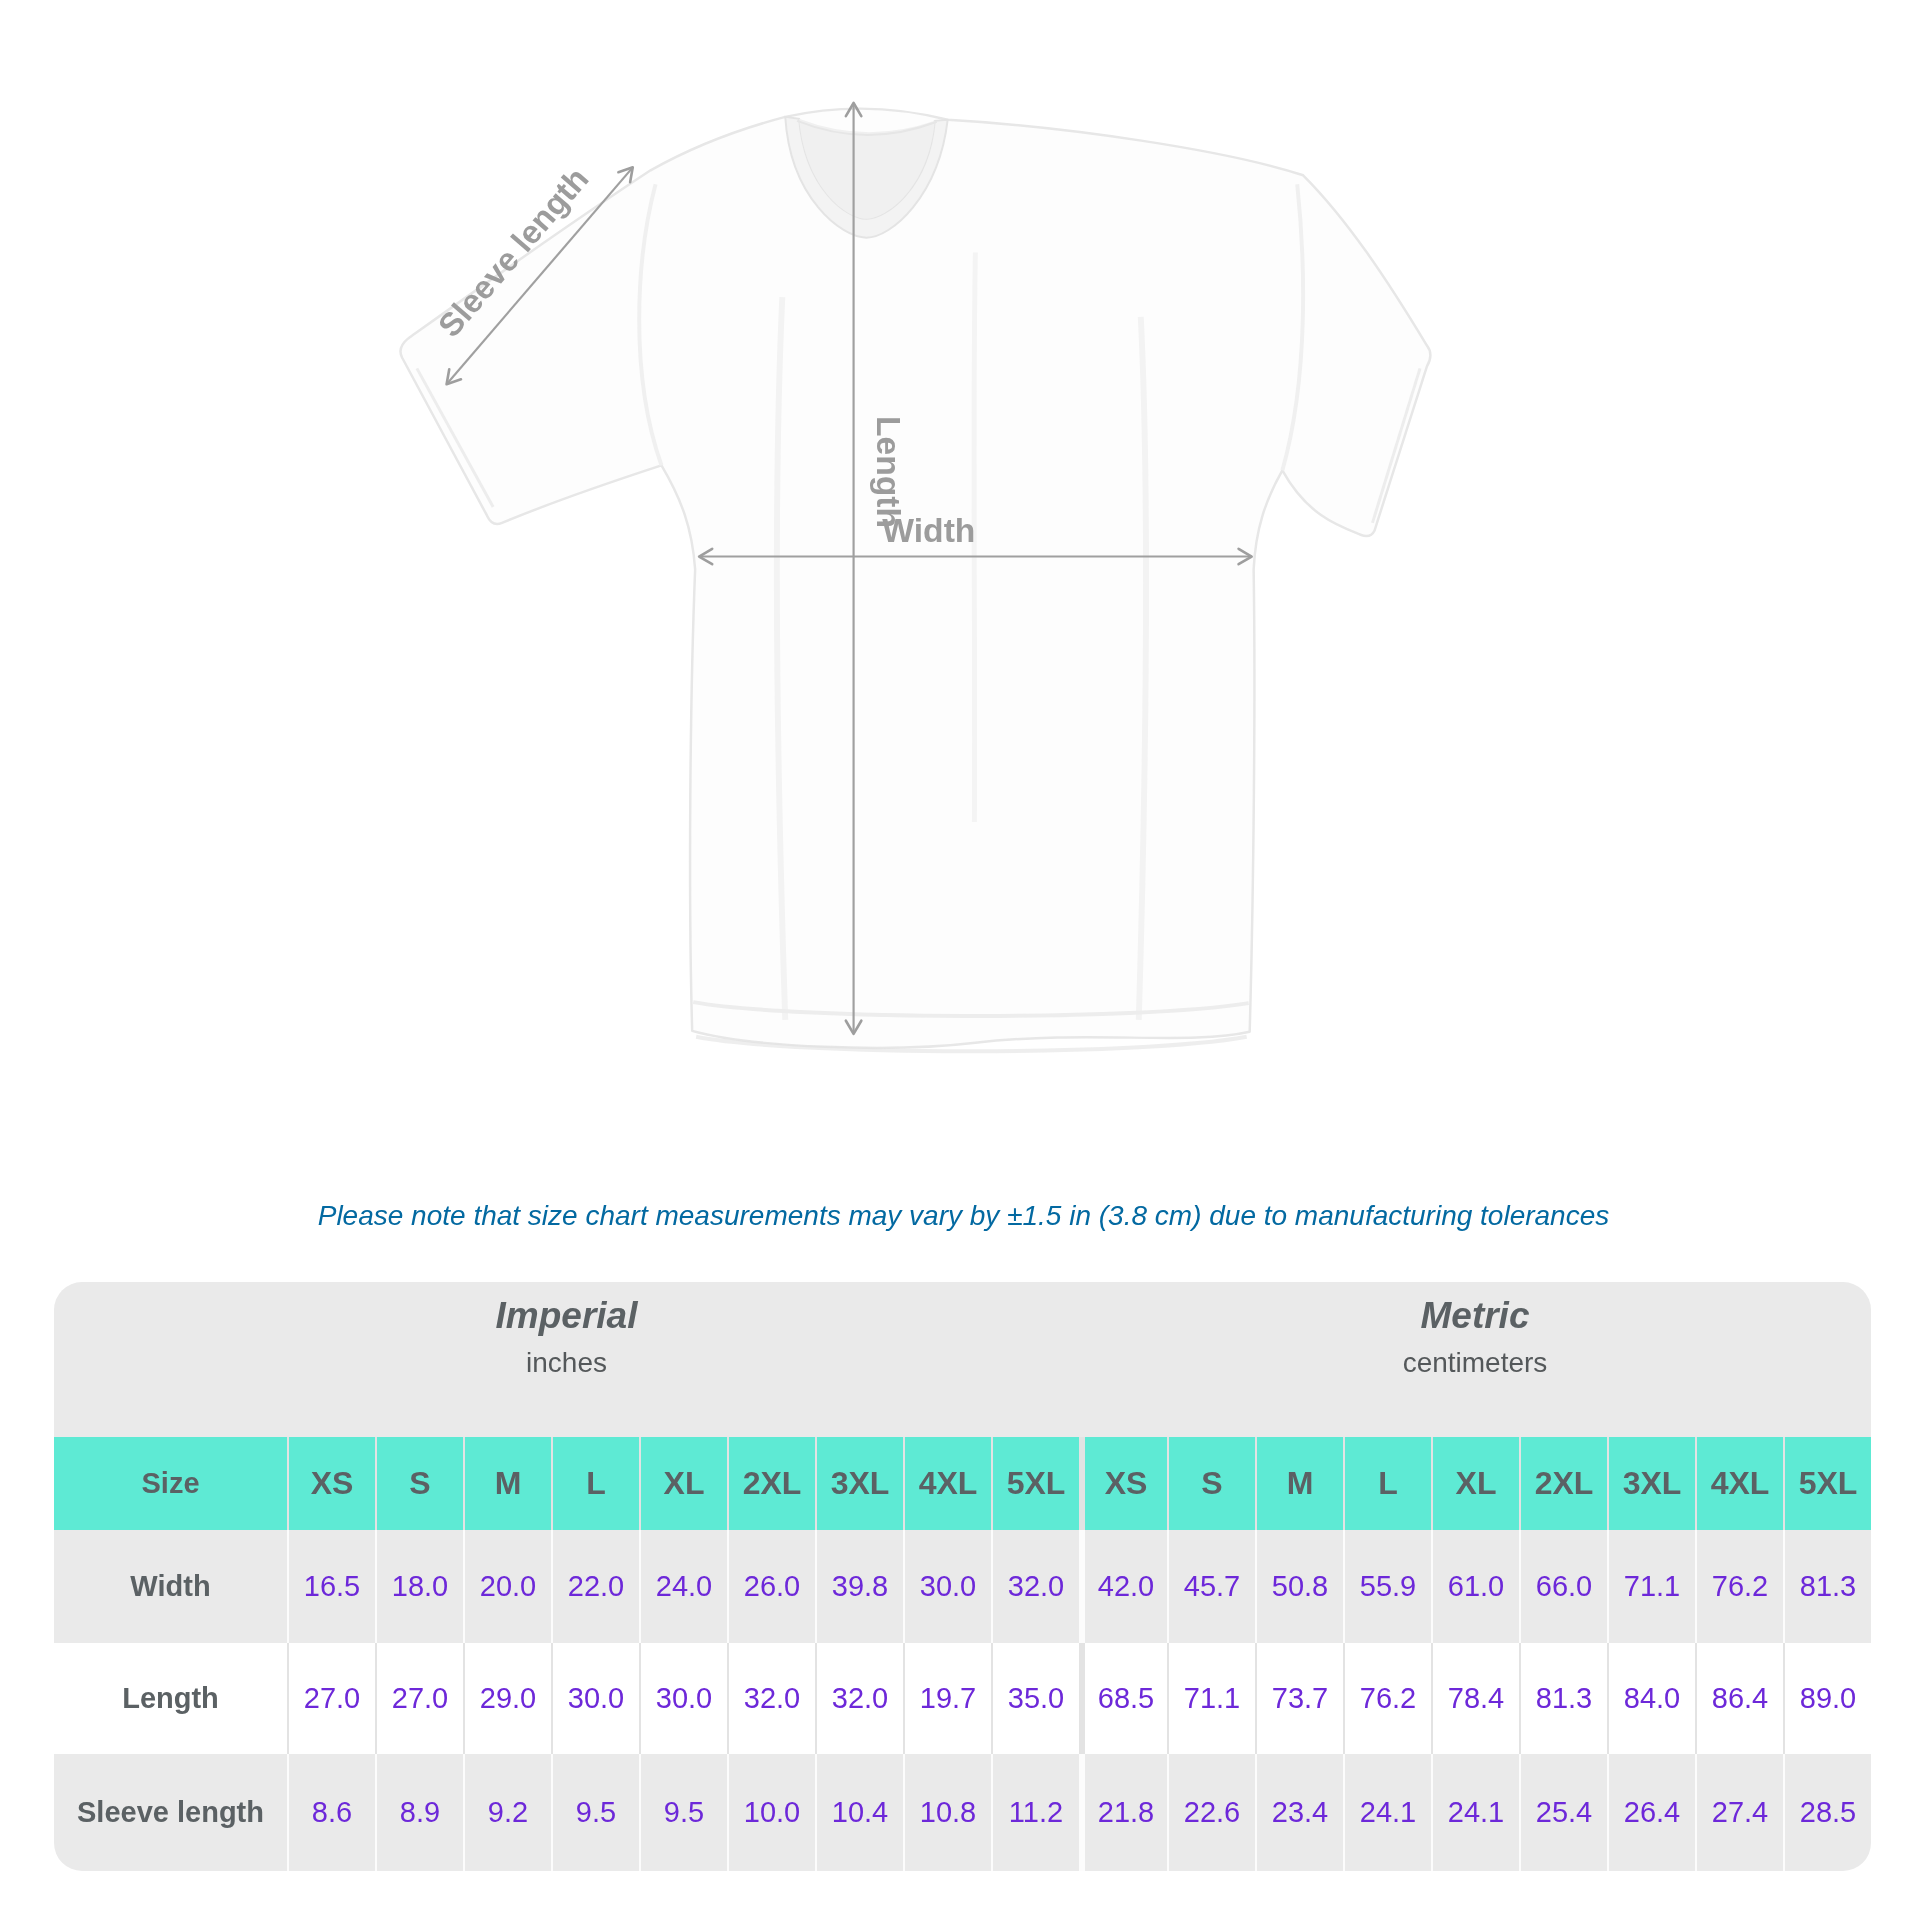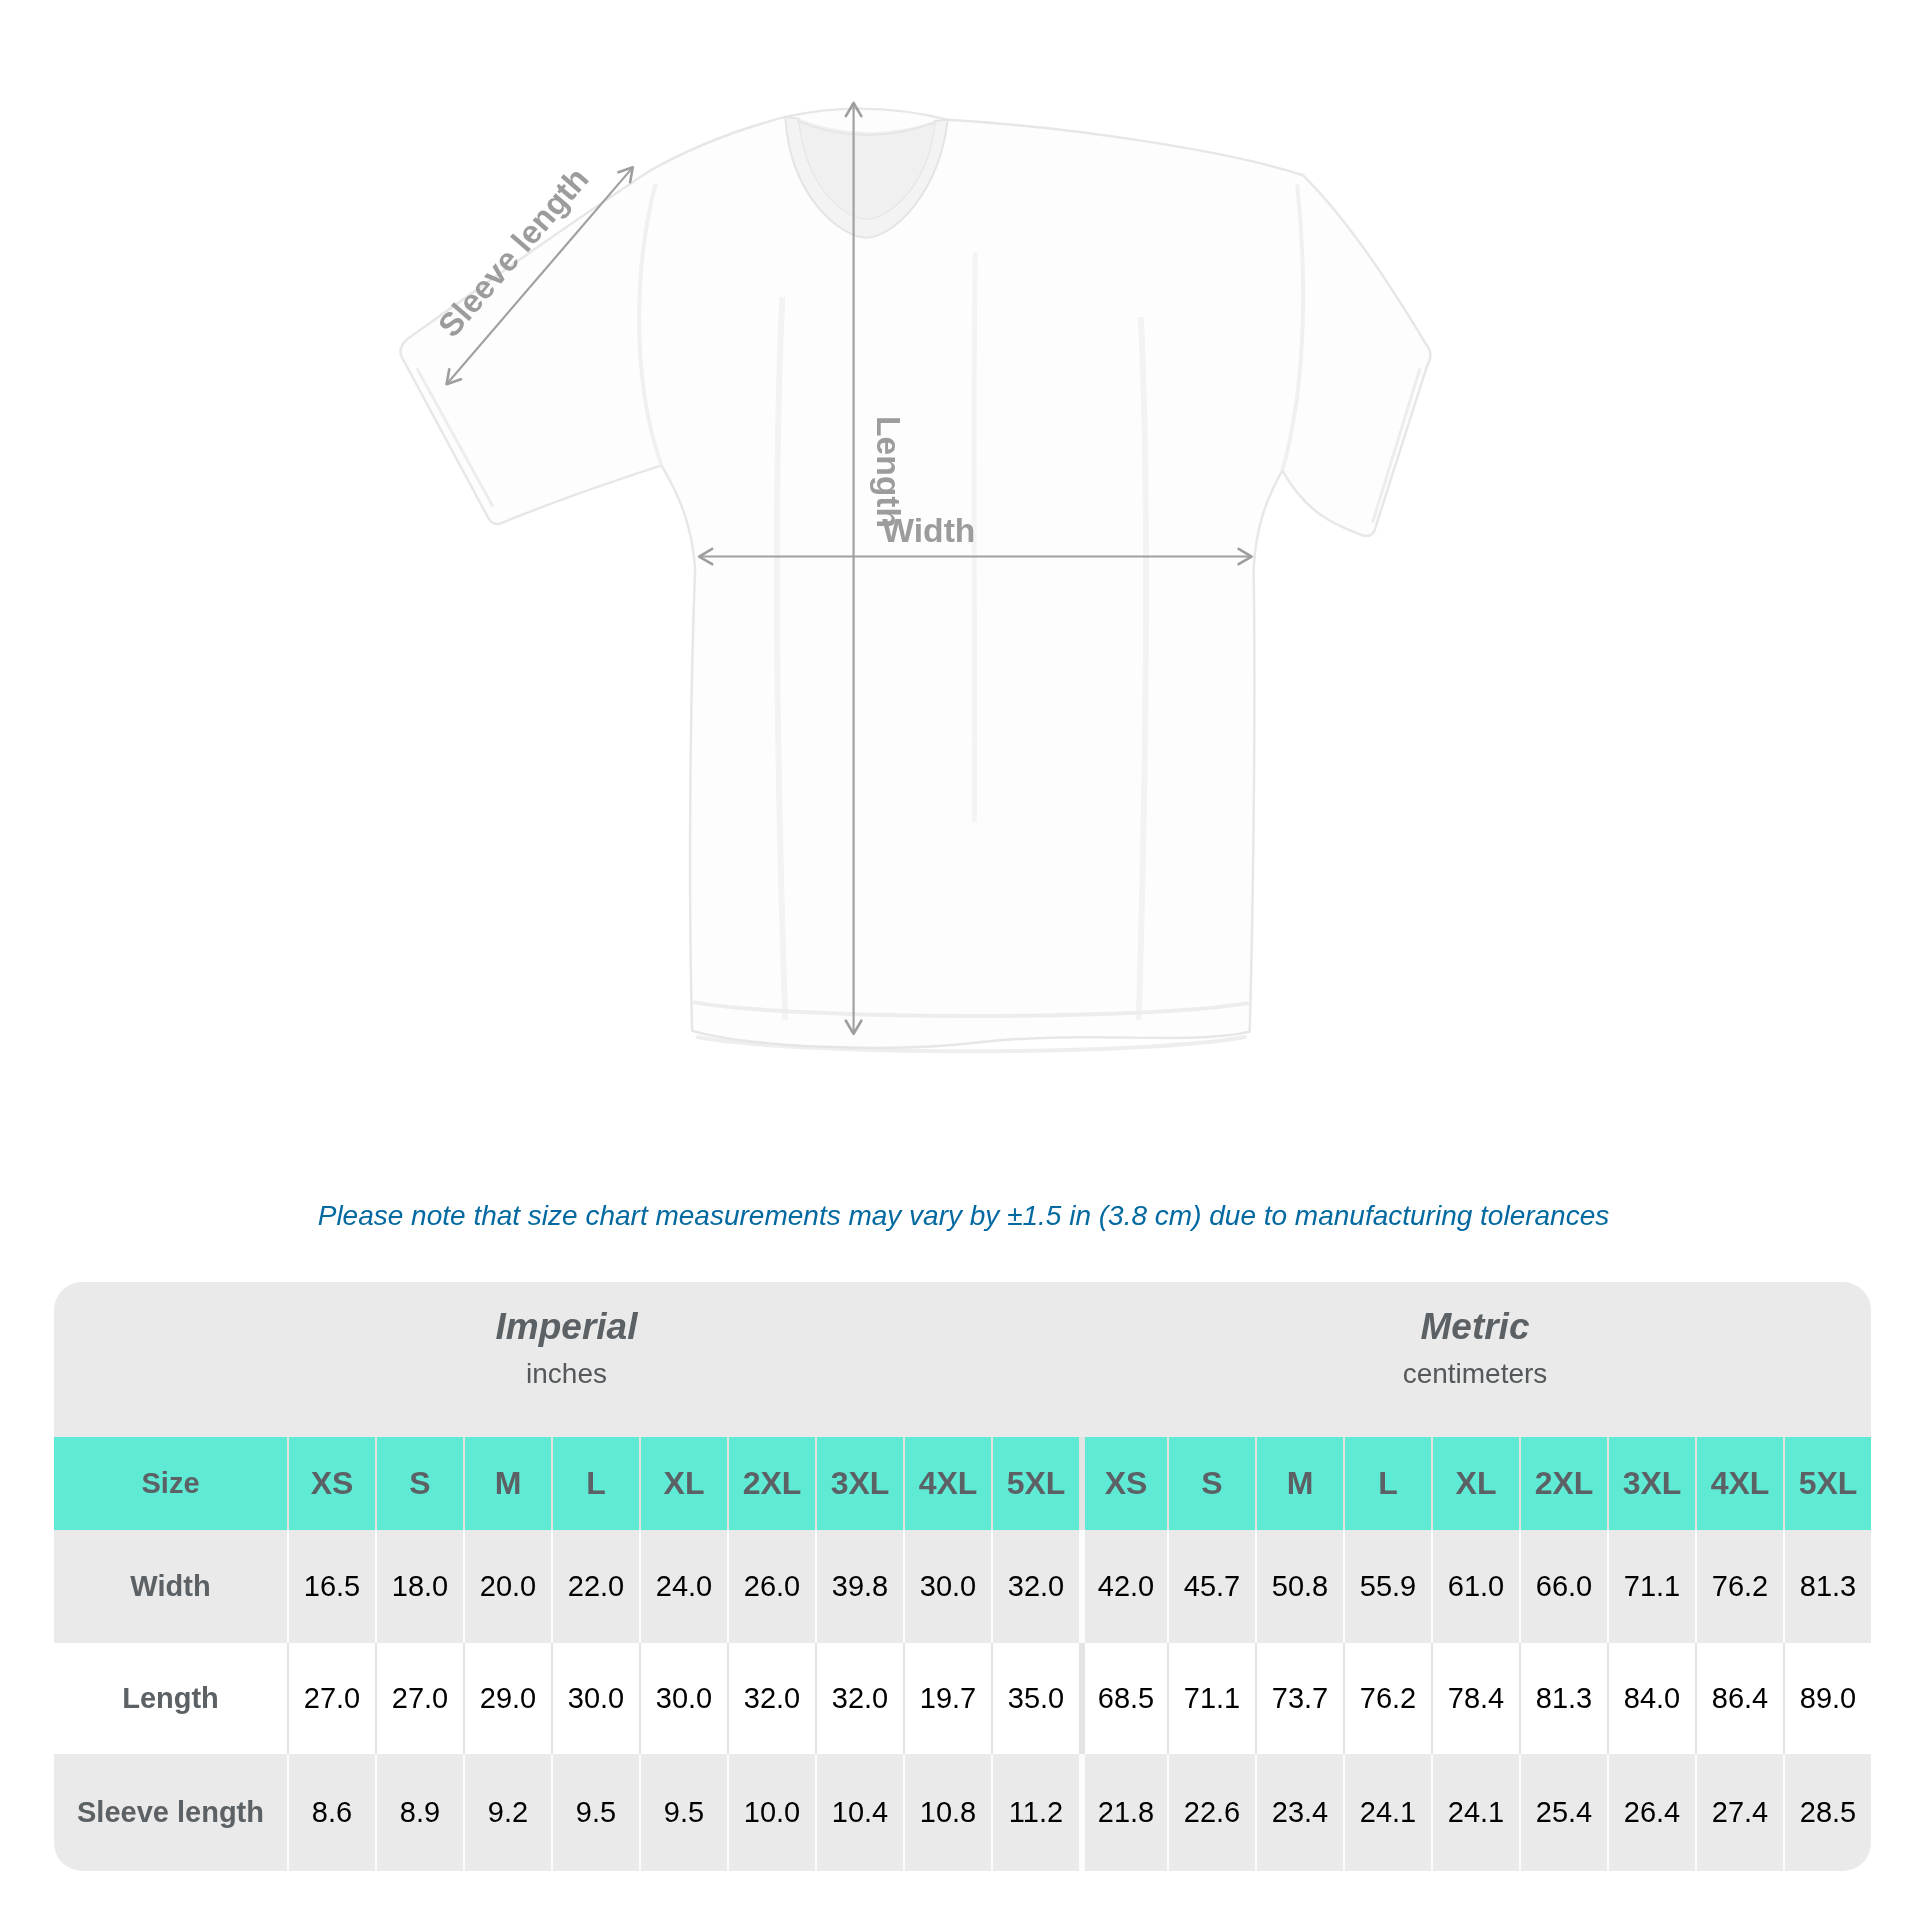--- a/index.html
+++ b/index.html
@@ -15,33 +15,33 @@
   .page-subtitle{position:absolute;left:0;top:1200px;width:100%;text-align:center;
               font-style:italic;font-size:28px;color:#0369a1;}
 
   
   .size-table{position:absolute;left:54px;top:1282px;width:1817px;}
   .row{display:grid;grid-template-columns:233px repeat(18,1fr);}
   .cell,.label-cell{display:flex;align-items:center;justify-content:center;height:100%;}
 
   .units-row{height:155px;background:#eaeaea;border-radius:28px 28px 0 0;}
   .unit-cell{display:flex;flex-direction:column;align-items:center;justify-content:flex-start;
-             padding-top:24px;height:100%;box-sizing:border-box;}
+             padding-top:13px;height:100%;box-sizing:border-box;}
   .unit-imperial{grid-column:1/11;}
   .unit-metric{grid-column:11/20;}
   .unit-name{font-style:italic;font-weight:bold;font-size:37px;color:#5b6164;}
   .unit-sub{font-size:28px;color:#54585a;margin-top:10px;}
 
   .sizes-row{height:93px;background:#5eead4;}
   .sizes-row .cell{border-left:2px solid #e3e3e3;box-sizing:border-box;
                    font-weight:bold;font-size:32px;color:#5b6164;}
   .sizes-row .cell.grp{border-left-width:6px;}
   .label-cell{font-weight:bold;font-size:29px;color:#5b6164;text-align:center;}
 
-  .data-row .cell{font-size:29px;color:#000000;box-sizing:border-box;}
+  .data-row .cell{font-size:29px;color:#6d28d9;box-sizing:border-box;}
   .data-row.white{background:#ffffff;}
   .data-row.white .cell{border-left:2px solid #e3e3e3;}
   .data-row.white .cell.grp{border-left-width:6px;}
   .data-row.gray{background:#eaeaea;}
   .data-row.gray .cell{border-left:2px solid #fcfcfc;}
   .data-row.gray .cell.grp{border-left-width:6px;}
   #table-body .data-row:nth-child(1){height:113px;}
   #table-body .data-row:nth-child(2){height:111px;}
   #table-body .data-row:nth-child(3){height:117px;border-radius:0 0 28px 28px;}
   #table-body .data-row:nth-child(3) .label-cell{border-radius:0 0 0 28px;}

